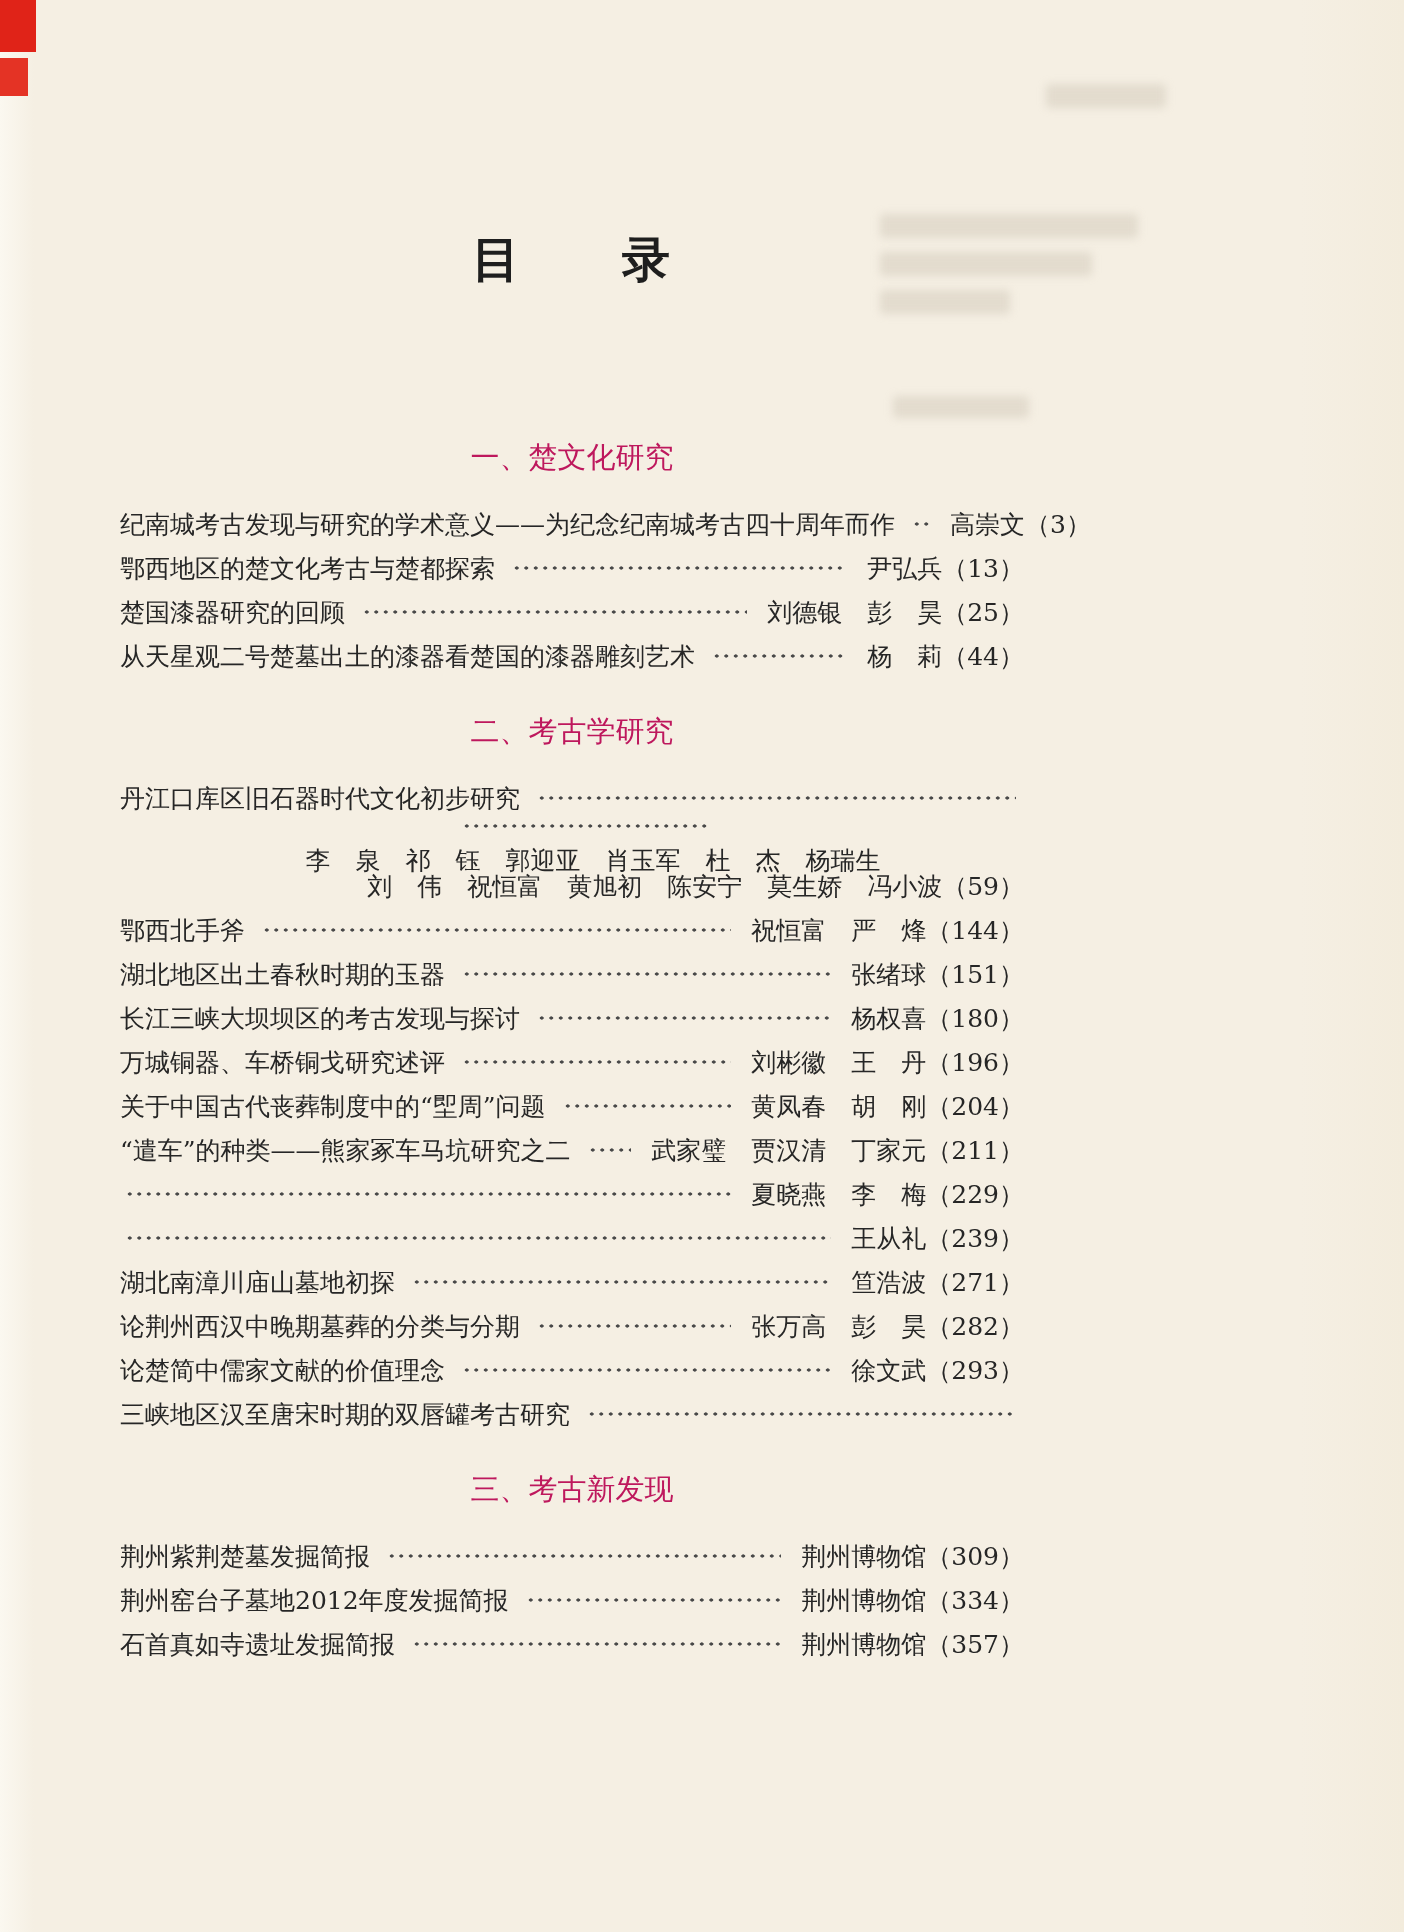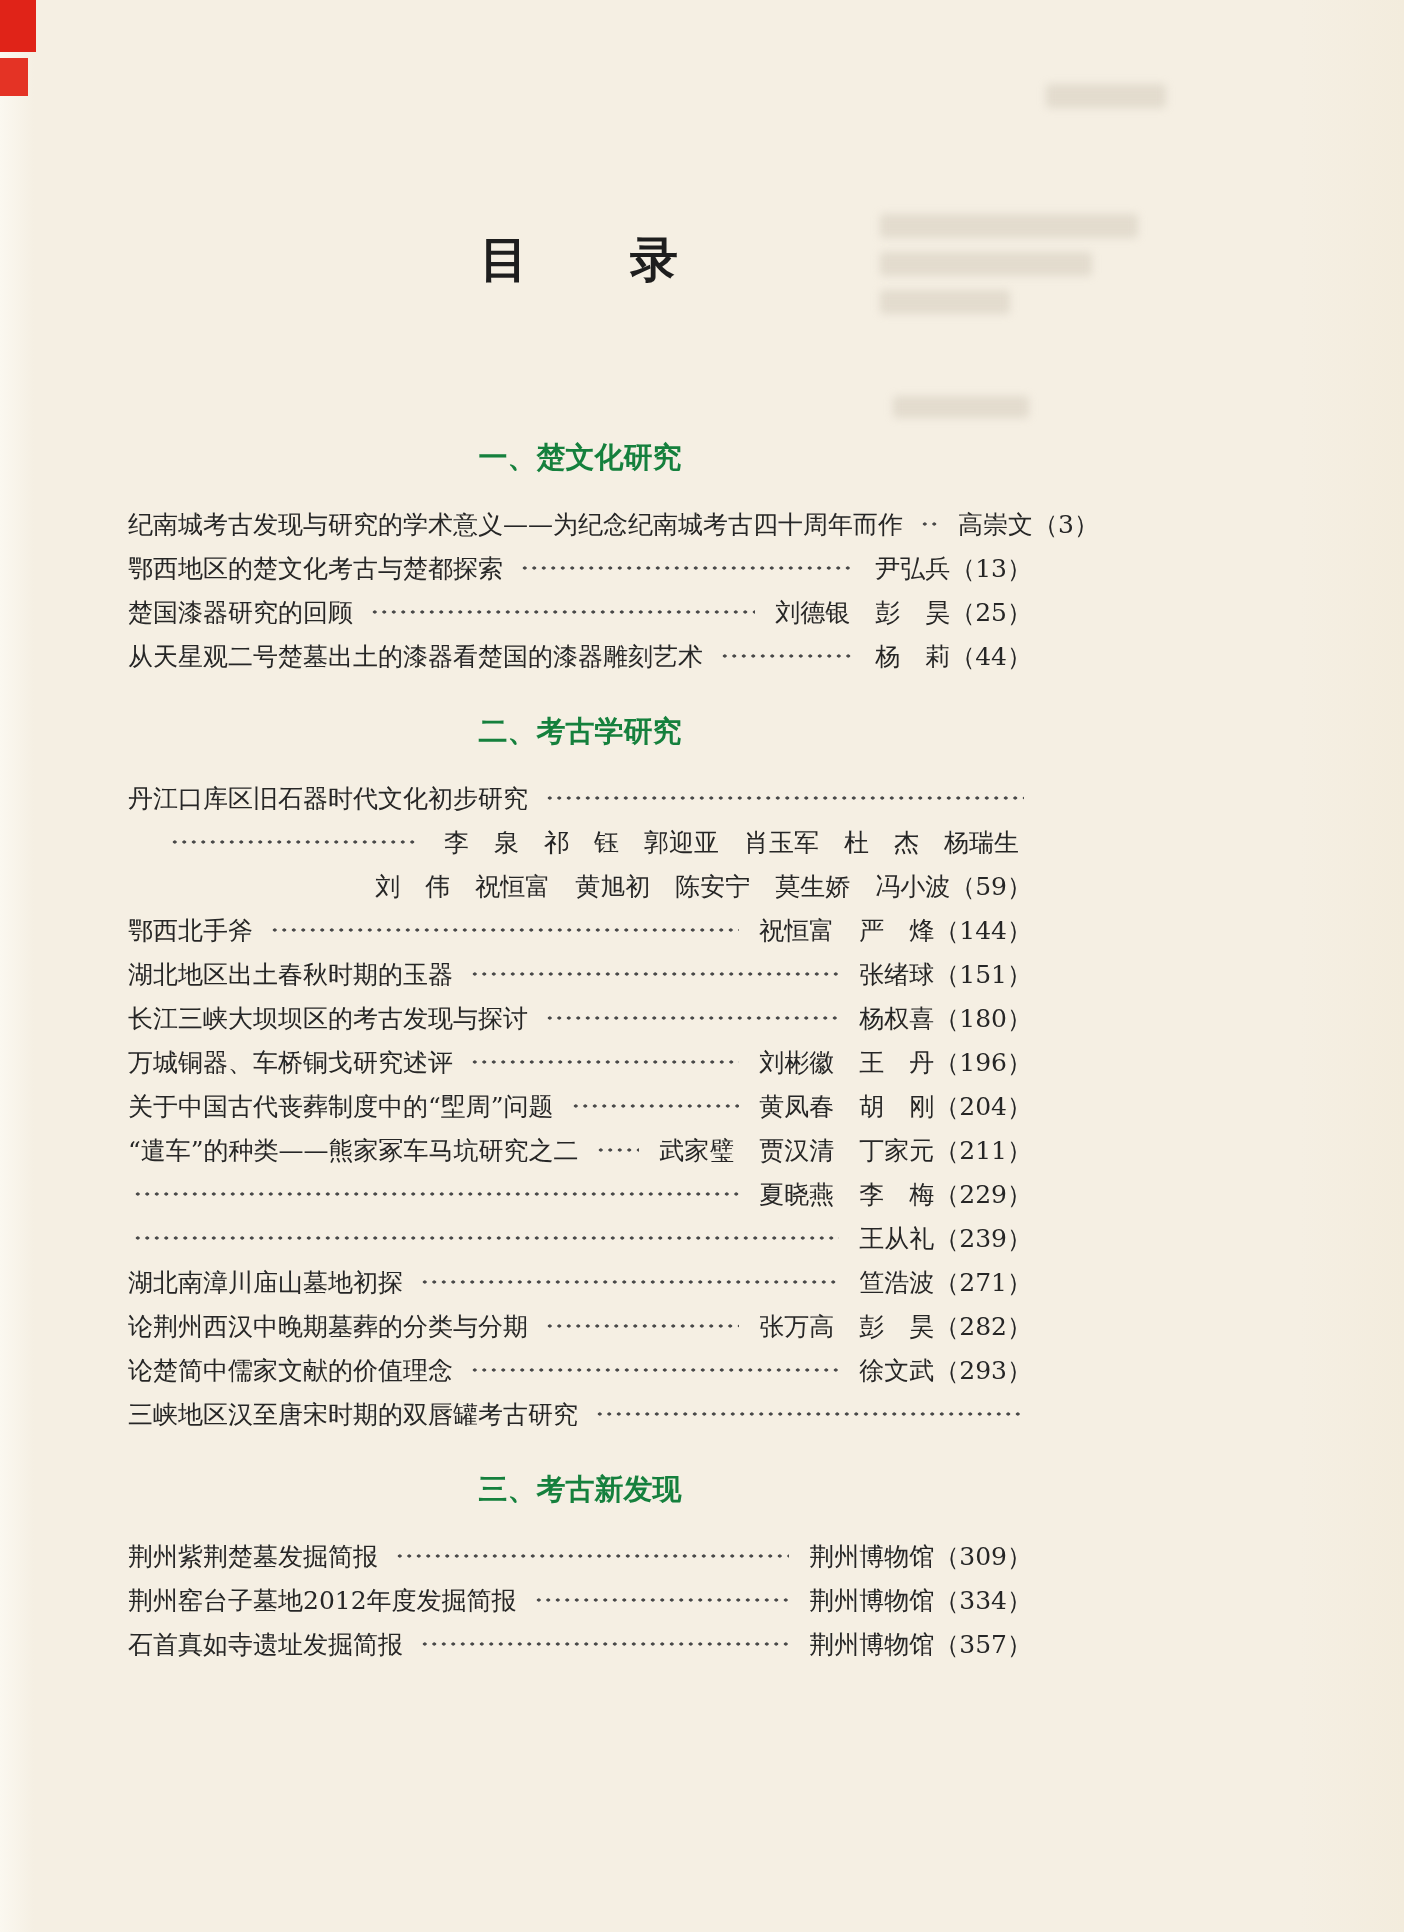--- a/index.html
+++ b/index.html
@@ -16,53 +16,53 @@
   .mark-bottom { left: 0; top: 58px; width: 28px; height: 38px; background: #e43325; }
   .bleed { position: absolute; background: rgba(186,177,158,0.30); filter: blur(4px); border-radius: 4px; }
   .bleed.b1 { left: 1046px; top: 84px;  width: 120px; height: 24px; }
   .bleed.b2 { left: 880px;  top: 214px; width: 258px; height: 24px; }
   .bleed.b3 { left: 880px;  top: 252px; width: 212px; height: 24px; }
   .bleed.b4 { left: 880px;  top: 290px; width: 130px; height: 24px; }
   .bleed.b5 { left: 893px;  top: 396px; width: 136px; height: 22px; }
 
   .page-content {
     position: absolute;
-    left: 128px; top: 0;
+    left: 120px; top: 0;
     width: 904px;
   }
   .doc-title {
     margin: 228px 0 0 0;
     text-align: center;
     font-size: 48px;
     font-weight: 700;
     letter-spacing: 2px;
     color: #1e1e1e;
     white-space: pre;
     font-family: "DejaVu Serif", "Liberation Serif", serif;
   }
   .section-heading {
     margin: 34px 0 24px 0;
     text-align: center;
     font-size: 29px;
-    font-weight: 700;
-    color: #15803d;
+    font-weight: 400;
+    color: #be185d;
     font-family: "DejaVu Sans", "Liberation Sans", sans-serif;
   }
   .section-heading.first { margin-top: 146px; }
   .toc-list { width: 100%; }
   .toc-row {
     display: flex;
     align-items: center;
     height: 44px;
     font-size: 25px;
     white-space: nowrap;
     gap: 12px;
   }
   .toc-row.right { justify-content: flex-end; }
-  .toc-row.cont { padding-left: 42px; }
+  .toc-row.cont { padding-left: 42px; flex-direction: column; }
   .toc-title { white-space: pre; }
   .toc-authors { white-space: pre; }
   .leader {
     display: block;
     height: 12px;
     background-image: radial-gradient(circle, #474747 1.5px, rgba(0,0,0,0) 1.7px);
     background-size: 9.5px 12px;
     background-repeat: repeat-x;
     background-position: left center;
   }

